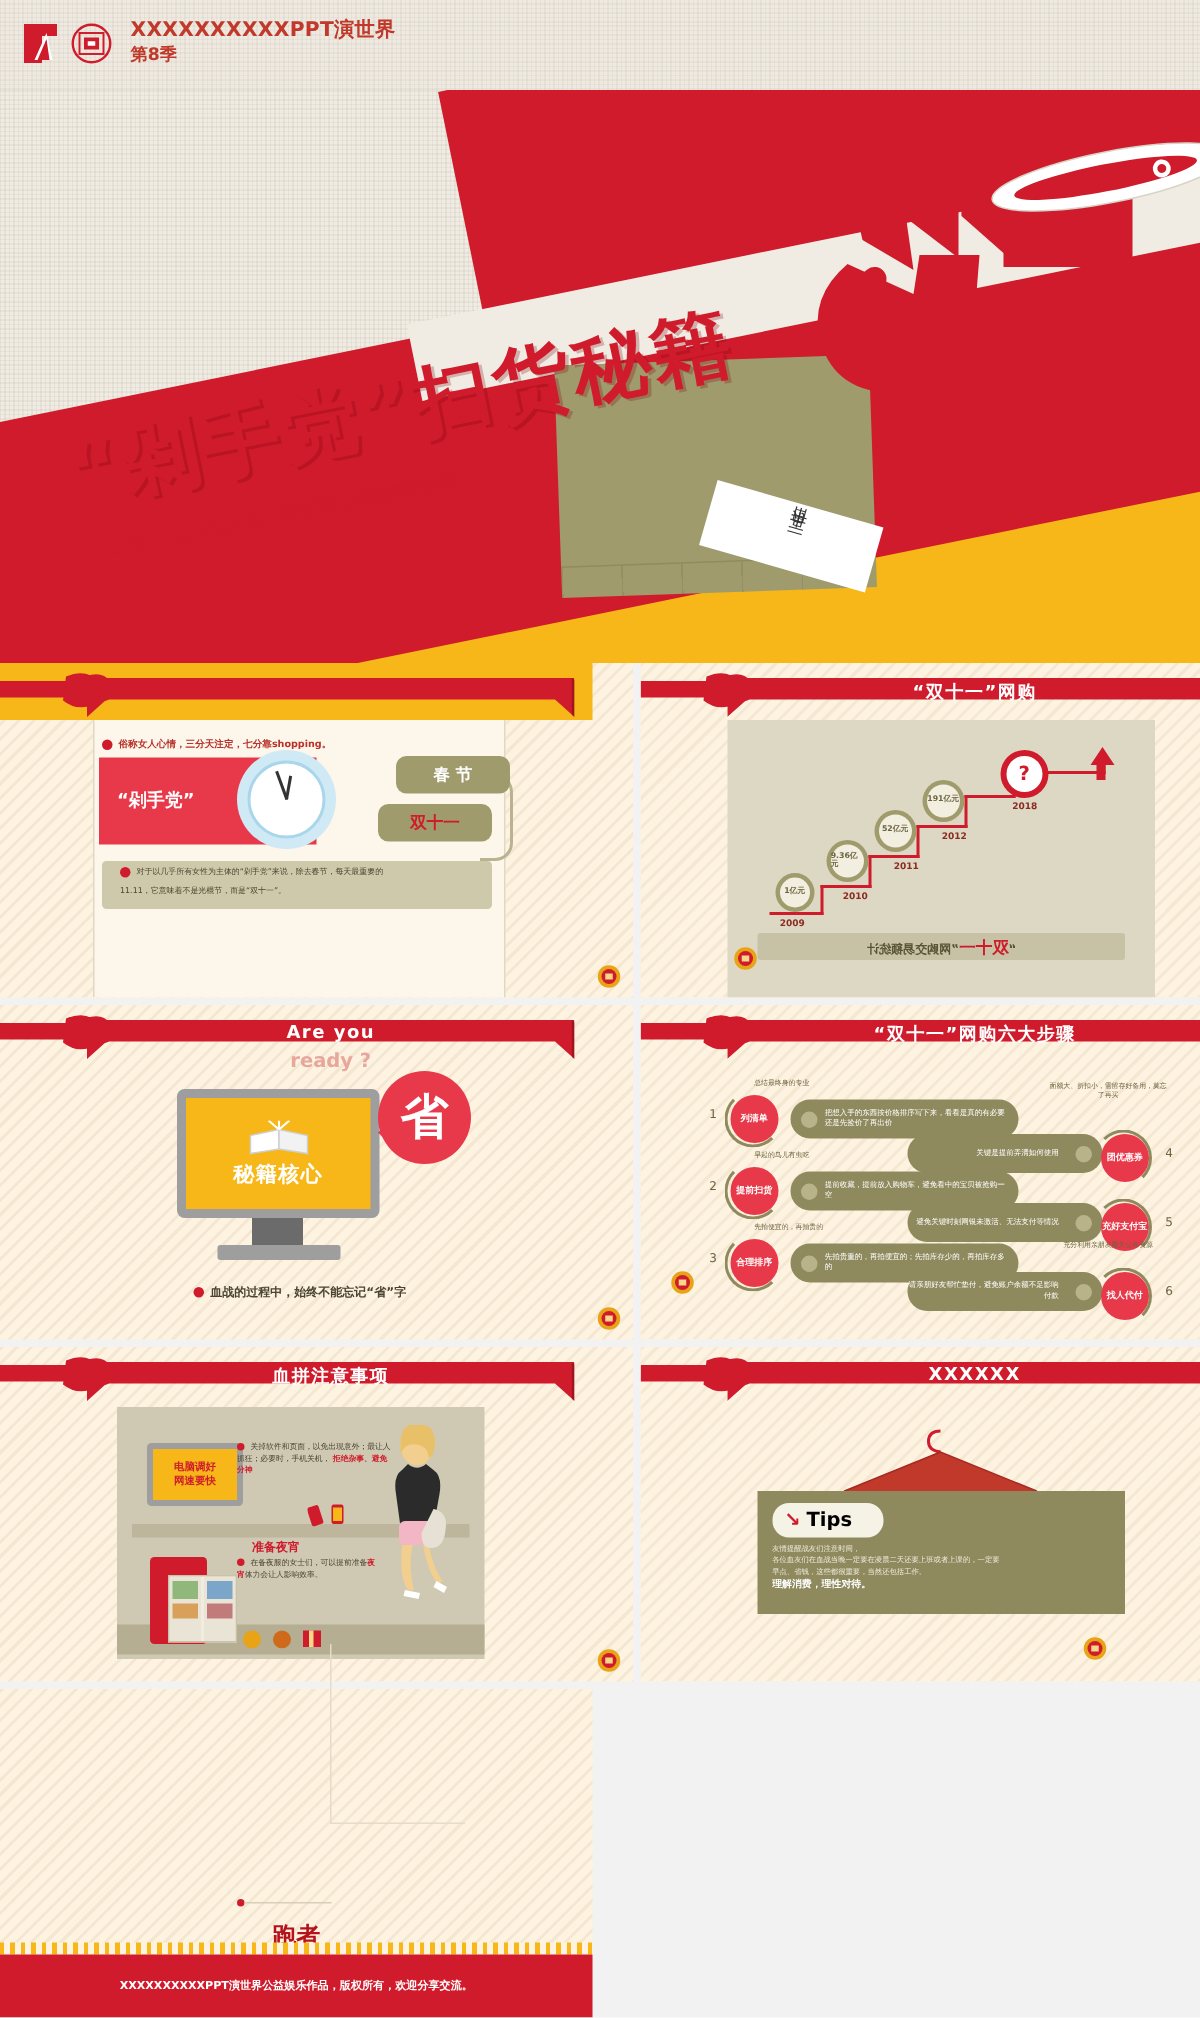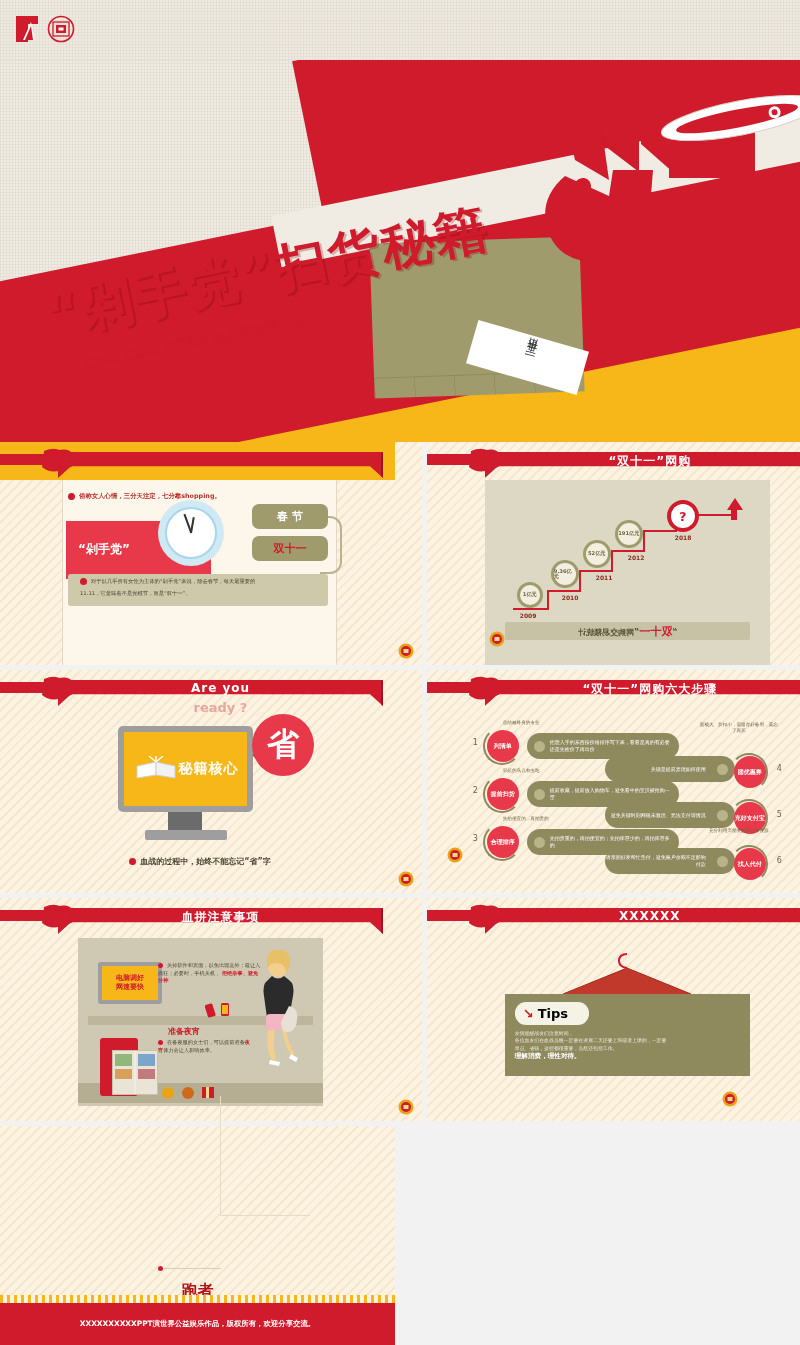--- a/index.html
+++ b/index.html
@@ -83,30 +83,30 @@
 
   .bullet-dot{ display:inline-block; width:7px;height:7px;border-radius:50%;
     background:#cf1b2b; margin-right:4px; vertical-align:middle;}
   .seal{ position:absolute; right:8px; bottom:6px; width:16px;height:16px;}
 
   
   .s1-top{position:absolute;left:0;top:0;width:395px;height:38px;background:#f7b718;}
   .s1-body{position:absolute;left:62px;top:38px;width:275px;height:185px;
      background:#fdf6ea;border-left:1px solid #e2d7c4;border-right:1px solid #e2d7c4;}
   .s1-note{position:absolute;left:68px;top:50px;width:265px;font-size:6.4px;font-weight:bold;color:#b8312b;}
-  .s1-red{position:absolute;left:66px;top:79px;width:145px;height:58px;background:#e8394a;text-align:right;}
+  .s1-red{position:absolute;left:66px;top:63px;width:145px;height:58px;background:#e8394a;text-align:right;}
   .s1-red span{position:absolute;left:12px;top:20px;color:#fff;font-size:12px;font-weight:bold;}
   .s1-clock{position:absolute;left:158px;top:58px;width:66px;height:66px;border-radius:50%;
      background:#cfe9f5;display:flex;align-items:center;justify-content:center;}
   .s1-clock .face{width:52px;height:52px;border-radius:50%;background:#fff;border:2px solid #a9d6ea;position:relative}
   .s1-clock .h{position:absolute;left:50%;top:50%;width:2px;height:16px;background:#333;transform-origin:bottom center;transform:translate(-50%,-100%) rotate(10deg)}
   .s1-clock .m{position:absolute;left:50%;top:50%;width:1.5px;height:20px;background:#333;transform-origin:bottom center;transform:translate(-50%,-100%) rotate(-20deg)}
   .s1-pill{position:absolute;width:76px;height:25px;border-radius:7px;background:#a09b6c;
     display:flex;align-items:center;justify-content:center;color:#fff;font-weight:bold;font-size:11px;}
-  .s1-pill.p1{left:252px;top:62px;}
+  .s1-pill.p1{left:264px;top:62px;}
   .s1-pill.p2{left:252px;top:94px;color:#cf1b2b;}
   .s1-txtbox{position:absolute;left:68px;top:132px;width:260px;height:32px;background:#cfc9ab;border-radius:3px;}
   .s1-txtbox p{font-size:5.3px;color:#4a4430;margin:4px 5px 0 12px;line-height:1.5;}
   .s1-con{position:absolute;left:320px;top:74px;width:22px;height:58px;border:2px solid #b9b391;border-left:none;border-radius:0 12px 12px 0;}
 
   
   .s2-canvas{position:absolute;left:58px;top:38px;width:285px;height:185px;background:#ddd8c3;}
   .tl-step{position:absolute;height:2px;background:#cf1b2b;}
   .tl-riser{position:absolute;width:2px;background:#cf1b2b;}
   .tl-node{position:absolute;border-radius:50%;background:#a09b6c;display:flex;flex-direction:column;
@@ -120,21 +120,21 @@
   .tl-year{position:absolute;font-size:6px;font-weight:bold;color:#8c2b22;}
   .tl-arrow{position:absolute;width:0;height:0;}
   .s2-bar{position:absolute;left:78px;top:180px;width:245px;height:18px;background:#c7c1a5;border-radius:2px;
      display:flex;align-items:center;justify-content:center;}
   .s2-bar .t{font-size:8px;font-weight:bold;color:#5a5437;transform:scaleX(-1);}
   .s2-bar .t em{color:#cf1b2b;font-style:normal;font-size:11px;}
 
   
   .s3-mon{position:absolute;left:118px;top:56px;width:135px;height:86px;background:#9e9e9e;border-radius:5px;
      display:flex;align-items:center;justify-content:center;}
-  .s3-scr{width:123px;height:74px;background:#f7b718;display:flex;flex-direction:row;align-items:center;justify-content:center;}
+  .s3-scr{width:123px;height:74px;background:#f7b718;display:flex;flex-direction:column;align-items:center;justify-content:center;}
   .s3-book{width:46px;height:24px;margin-bottom:3px;}
   .s3-scr .cap{color:#fff;font-weight:bold;font-size:14px;letter-spacing:1px;}
   .s3-neck{position:absolute;left:168px;top:142px;width:34px;height:18px;background:#6b6b6b;}
   .s3-base{position:absolute;left:145px;top:160px;width:82px;height:10px;background:#9e9e9e;border-radius:2px;}
   .s3-bub{position:absolute;left:252px;top:44px;width:62px;height:62px;border-radius:50%;background:#e8394a;
      display:flex;align-items:center;justify-content:center;color:#fff;font-size:32px;font-weight:bold;}
   .s3-bub .tail{position:absolute;left:-9px;top:32px;width:0;height:0;border:9px solid transparent;border-right-color:#e8394a;}
   .s3-foot{position:absolute;left:85px;top:186px;width:230px;text-align:center;font-size:8px;color:#4a4430;font-weight:bold;}
 
   
@@ -207,20 +207,24 @@
       </svg>
     </div>
     <div class="logo-seal">
       <svg width="28" height="28" viewBox="0 0 28 28">
         <circle cx="14" cy="14" r="12.5" fill="none" stroke="#cf1b2b" stroke-width="1.6"></circle>
         <rect x="6" y="7" width="16" height="14" fill="none" stroke="#cf1b2b" stroke-width="1.3"></rect>
         <rect x="9" y="10" width="10" height="8" fill="#cf1b2b"></rect>
         <rect x="11.5" y="12.5" width="5" height="3" fill="#ffffff"></rect>
       </svg>
     </div>
+    <div class="brand">
+      <div class="l1">XXXXXXXXXXPPT演世界</div>
+      <div class="l2">第8季</div>
+    </div>
   </div>
 
   <div class="cover">
     <div class="cv-yellow"></div>
     <div class="cv-red"></div>
     <div class="cv-redtop"></div>
     <div class="cv-white-wedge"></div>
 
     <div class="cv-box">
       <div class="ln"></div>

